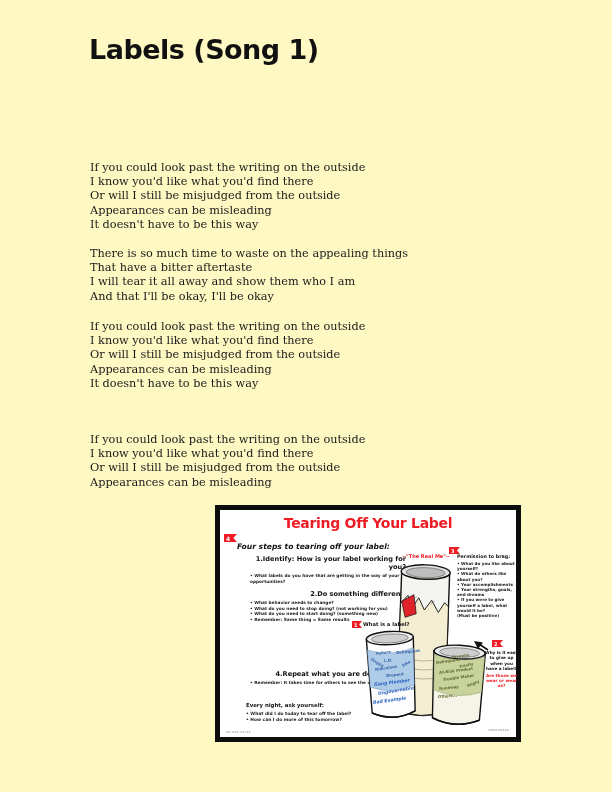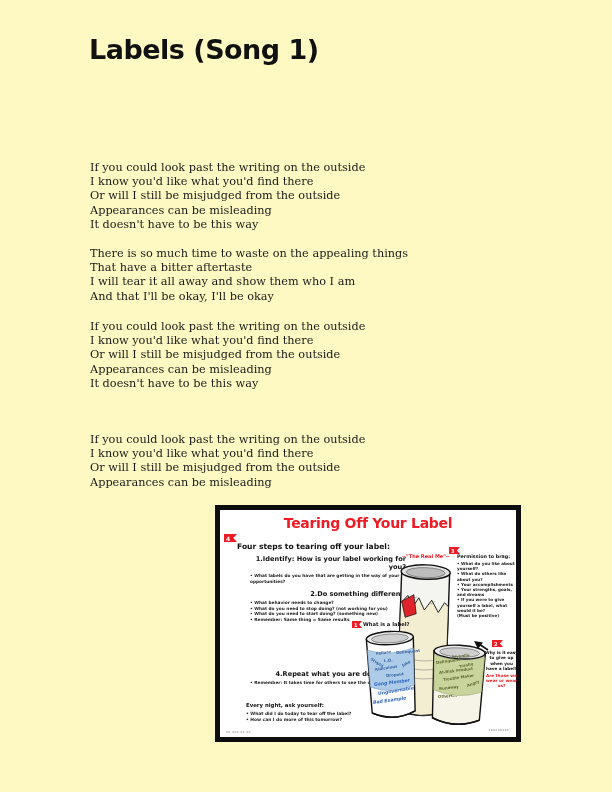--- a/index.html
+++ b/index.html
@@ -27,21 +27,21 @@
     position:absolute;left:0;top:5px;width:100%;text-align:center;
     font-size:14px;font-weight:800;color:#ed1c24;letter-spacing:-0.3px;
   }
   .flag{
     position:absolute;background:#ed1c24;color:#fff;font-weight:700;
     display:flex;align-items:center;justify-content:flex-start;
     clip-path:polygon(0 0,100% 0,72% 50%,100% 100%,0 100%);
     padding-left:2px;
   }
   .steps-heading{
-    position:absolute;left:17px;top:32px;font-size:7.6px;font-weight:800;color:#111;
+    position:absolute;left:17px;top:32px;font-size:7.6px;font-weight:800;color:#111;font-style:italic;
   }
   .step{position:absolute;left:21px;width:165px;}
   .step-head{font-size:6.6px;font-weight:800;color:#111;text-align:right;}
   .step-num{display:inline-block;width:9px;}
   .step-bullets{
     margin-top:2px;margin-left:9px;font-size:4.3px;line-height:5.7px;
     color:#222;white-space:pre-line;font-weight:600;
   }
   .every-night{position:absolute;left:26px;top:192px;width:150px;}
   .every-night-head{font-size:5.4px;font-weight:800;color:#111;}

